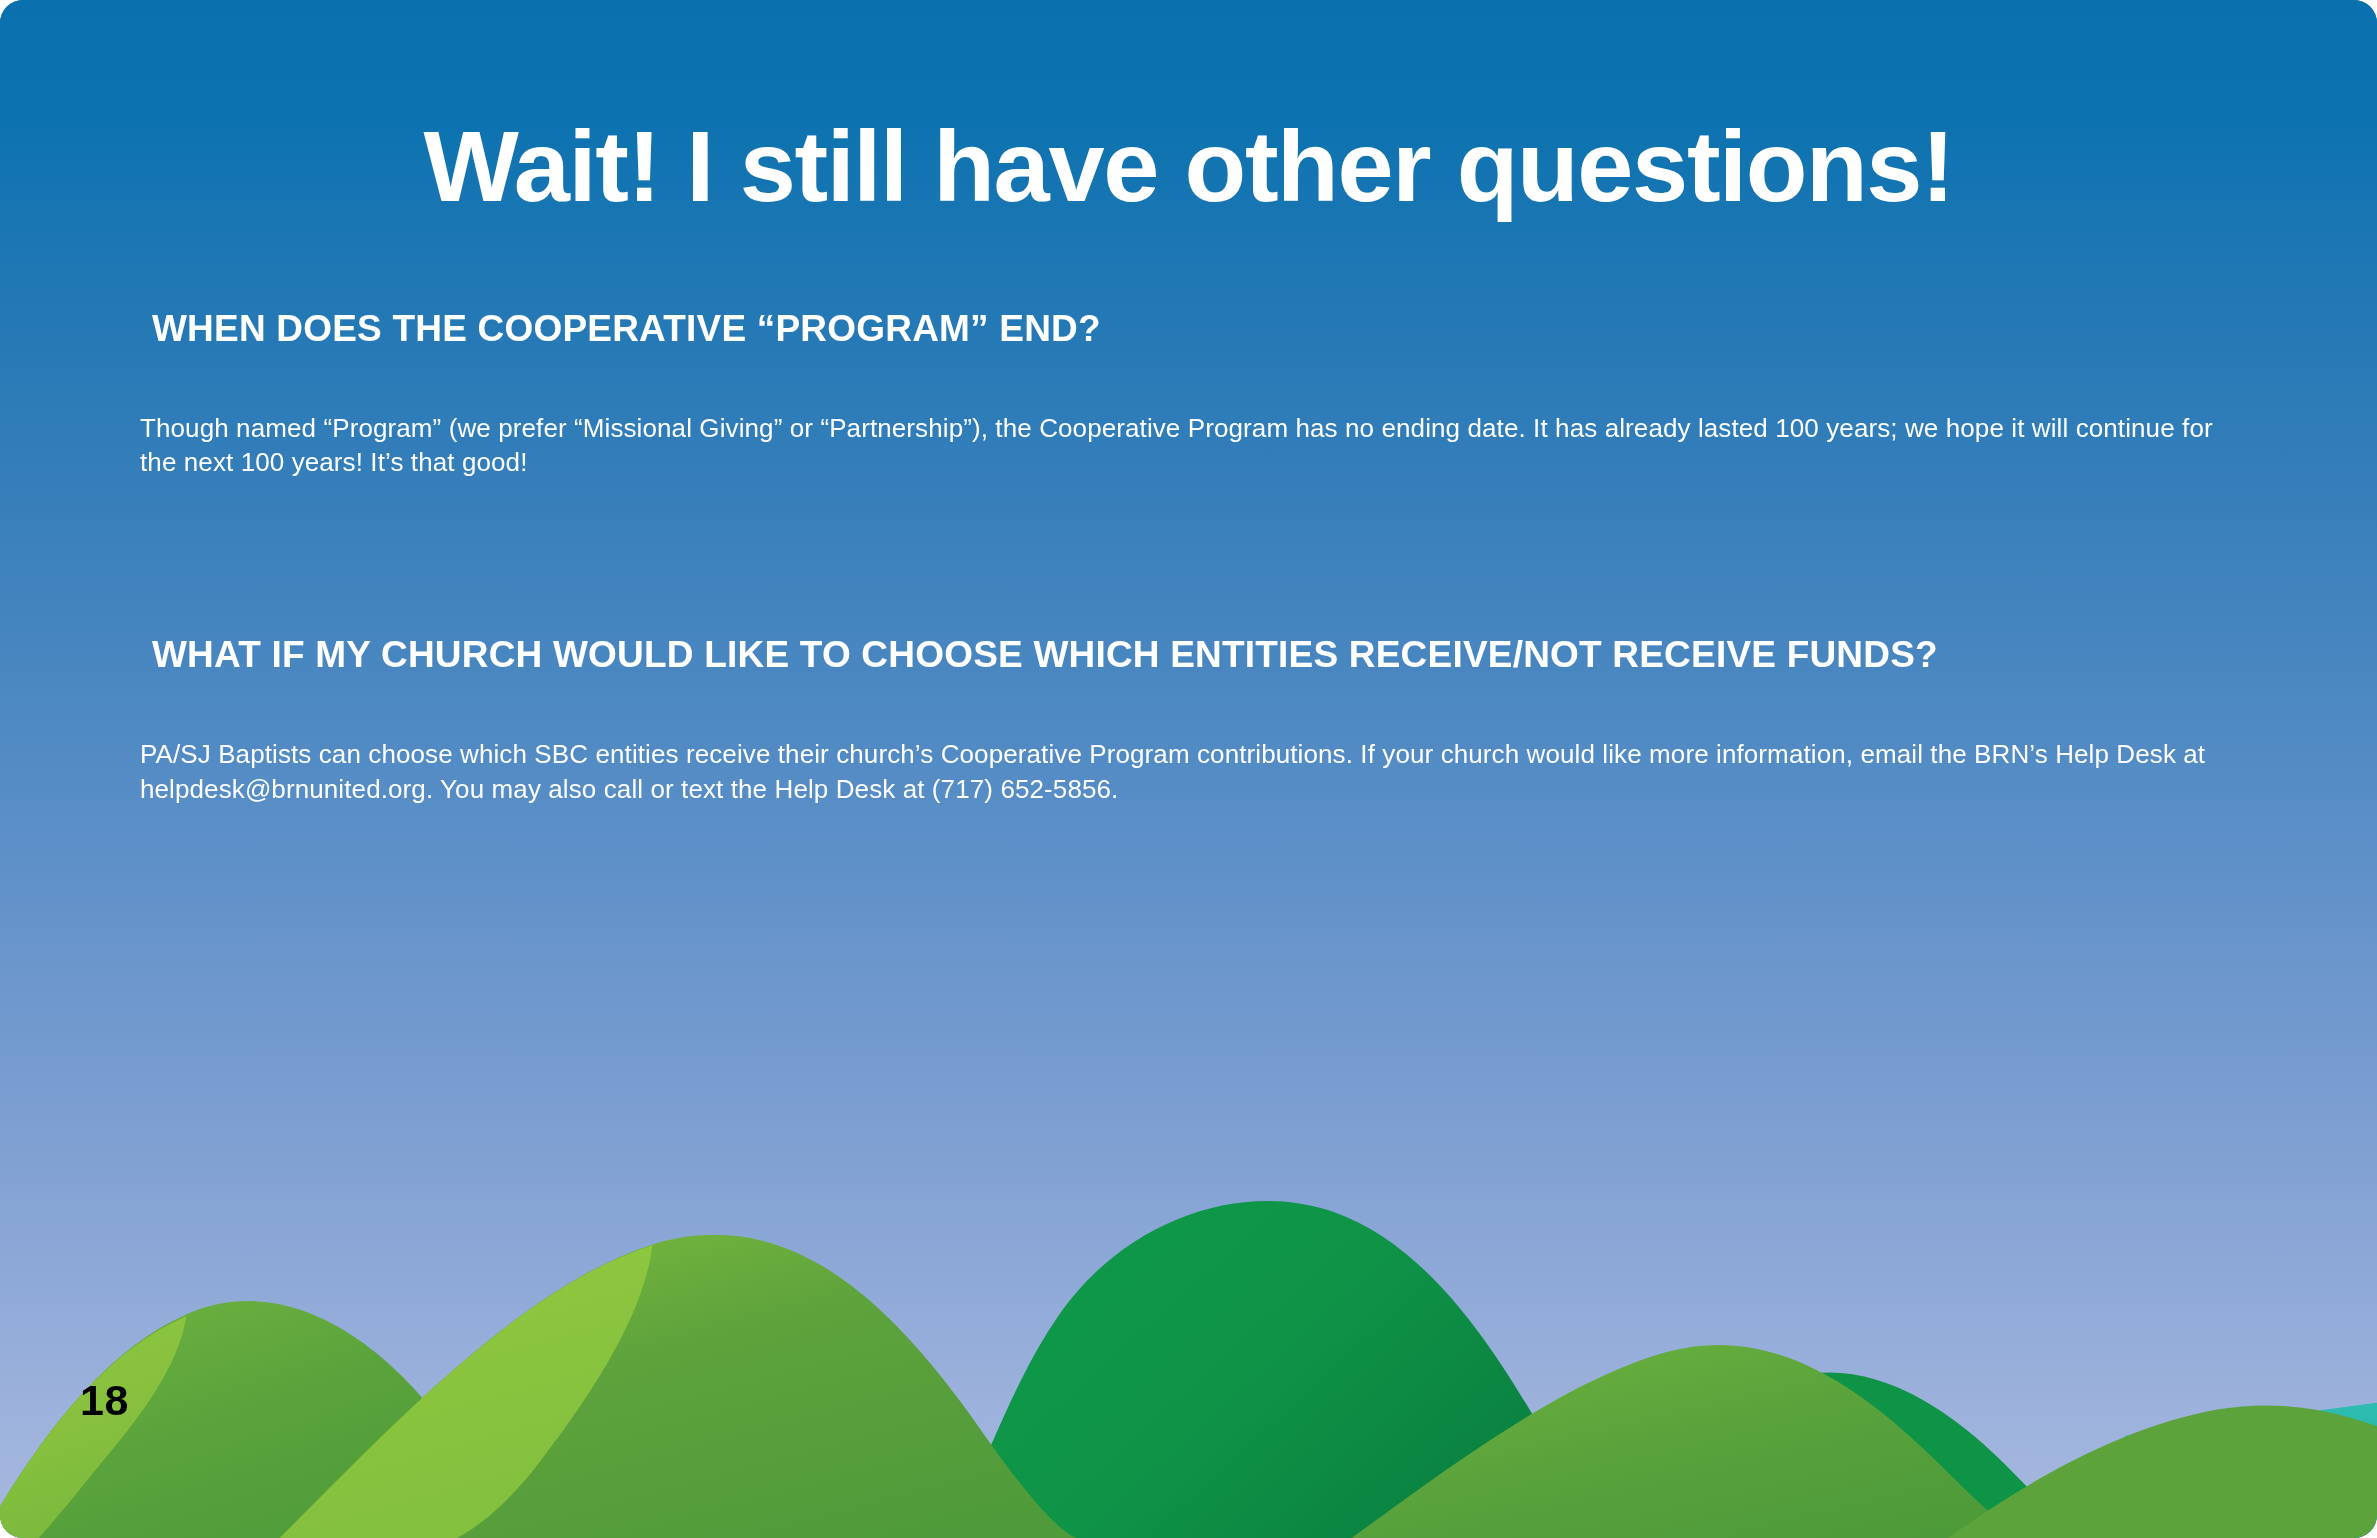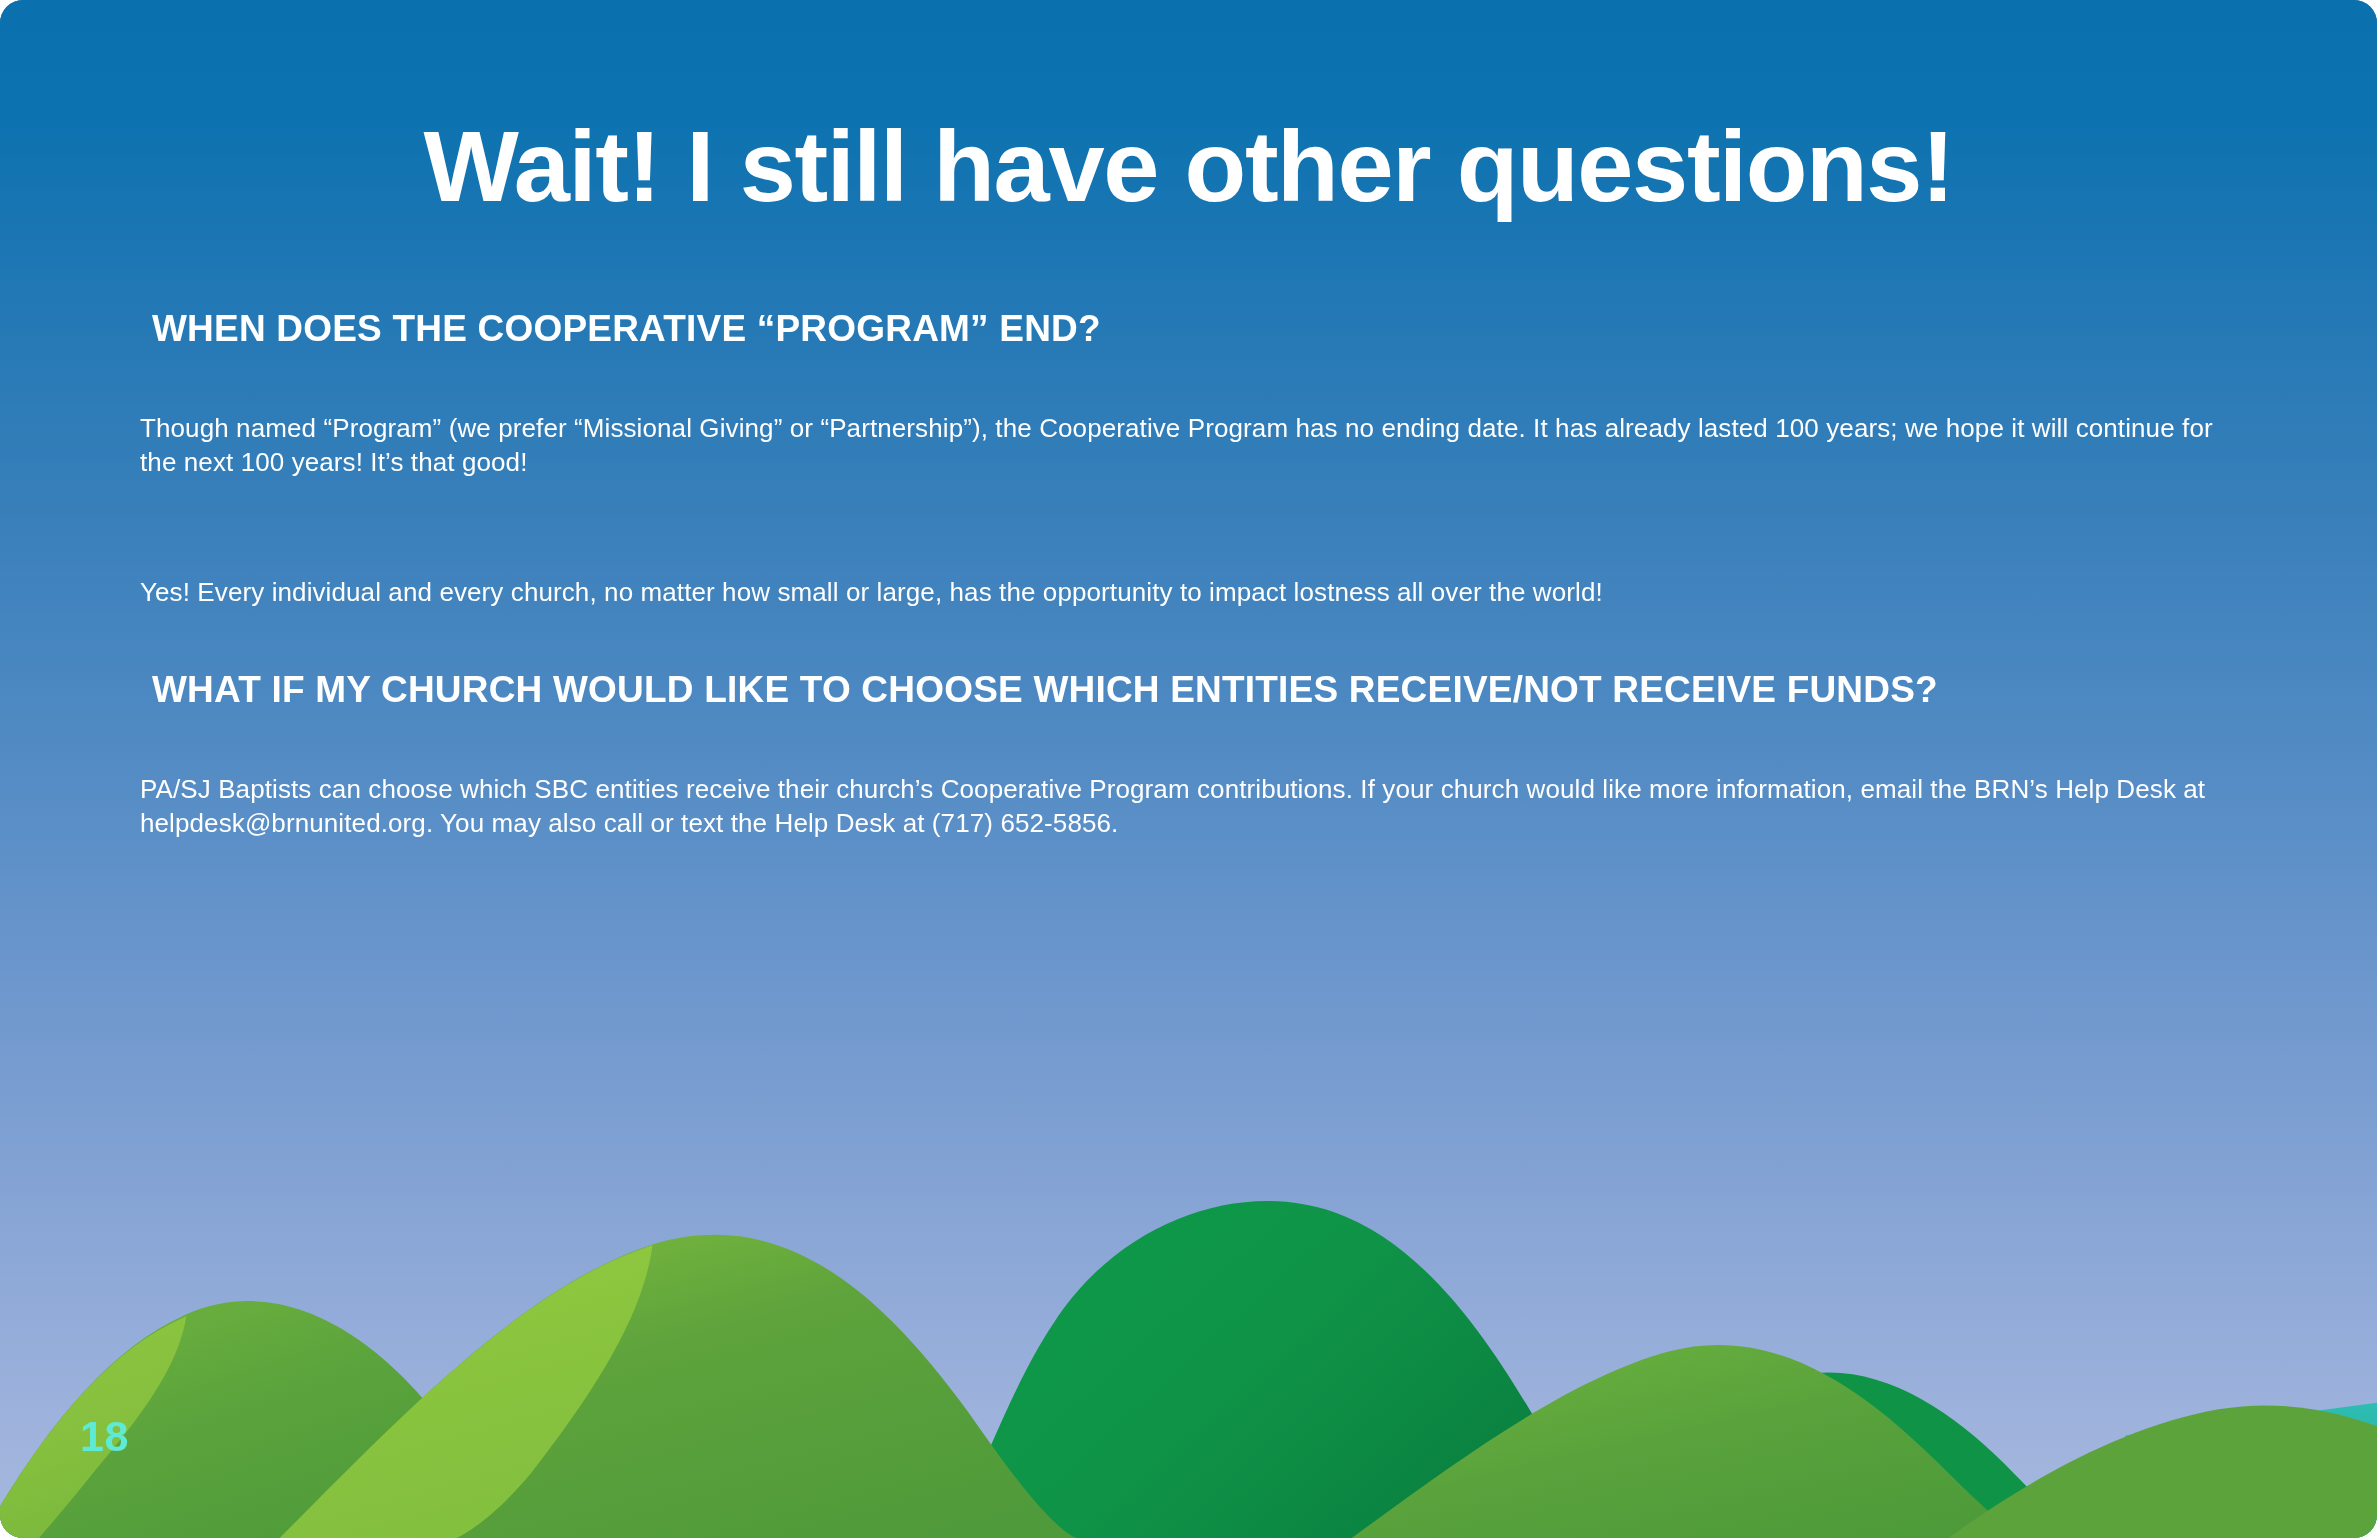--- a/index.html
+++ b/index.html
@@ -95,24 +95,24 @@
     margin: 0;
     letter-spacing: 0.1px;
   }
 
   .spacer-1 { height: 48px; }
   .spacer-2 { height: 47px; }
 
   .page-number {
     position: absolute;
     left: 80px;
-    top: 1412px;
+    top: 1376px;
     font-size: 43px;
     font-weight: bold;
-    color: #5eead4;
+    color: #000000;
     letter-spacing: 0.5px;
   }
 </style>
 </head>
 <body>
 
 <div id="slide">
 
   <div id="sky"></div>
 
@@ -212,21 +212,20 @@
 
     <div class="body-block">
 
       <p class="qa-heading">WHEN DOES THE COOPERATIVE “PROGRAM” END?</p>
       <div class="spacer-1"></div>
       <p class="qa-para">Though named “Program” (we prefer “Missional Giving” or “Partnership”), the Cooperative Program has no ending date. It has already lasted 100 years; we hope it will continue for the next 100 years! It’s that good!</p>
 
       <div class="spacer-2"></div>
 
       <div class="spacer-1"></div>
-      <p class="qa-para">Yes! Every individual and every church, no matter how small or large, has the opportunity to impact lostness all over the world!</p>
 
       <div class="spacer-2"></div>
 
       <p class="qa-heading">WHAT IF MY CHURCH WOULD LIKE TO CHOOSE WHICH ENTITIES RECEIVE/NOT RECEIVE FUNDS?</p>
       <div class="spacer-1"></div>
       <p class="qa-para">PA/SJ Baptists can choose which SBC entities receive their church’s Cooperative Program contributions. If your church would like more information, email the BRN’s Help Desk at helpdesk@brnunited.org. You may also call or text the Help Desk at (717) 652-5856.</p>
 
     </div>
 
     <div class="page-number">18</div>

